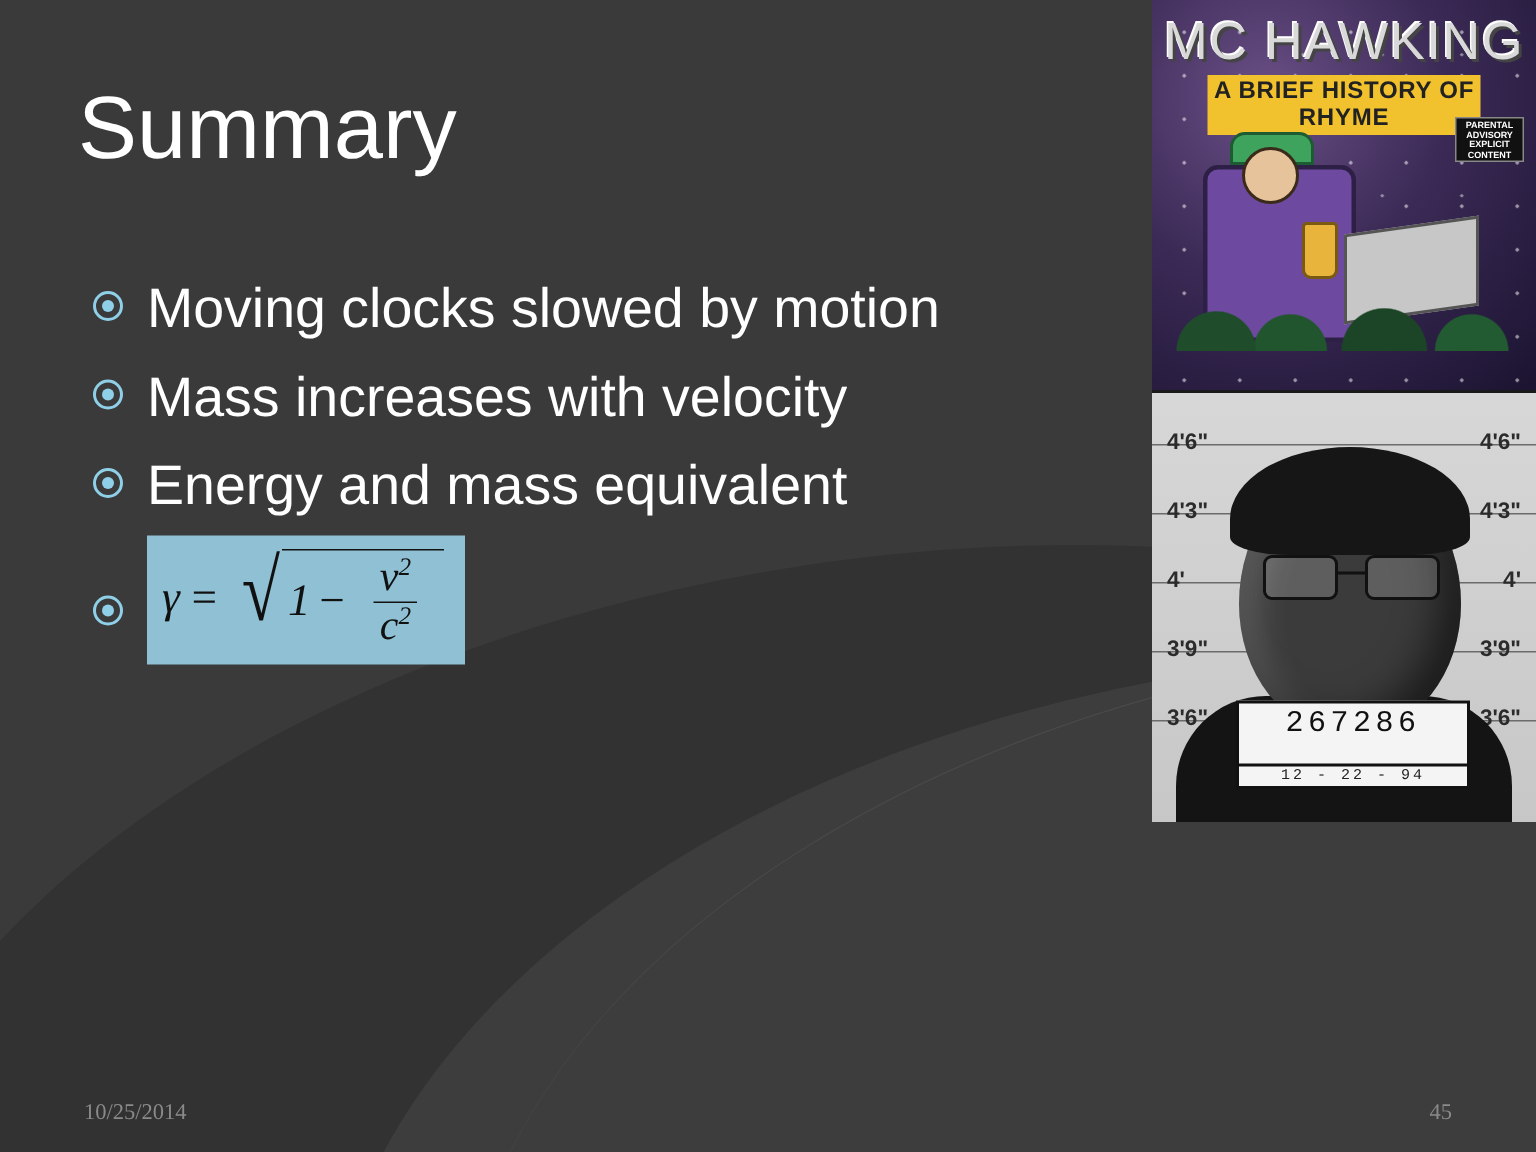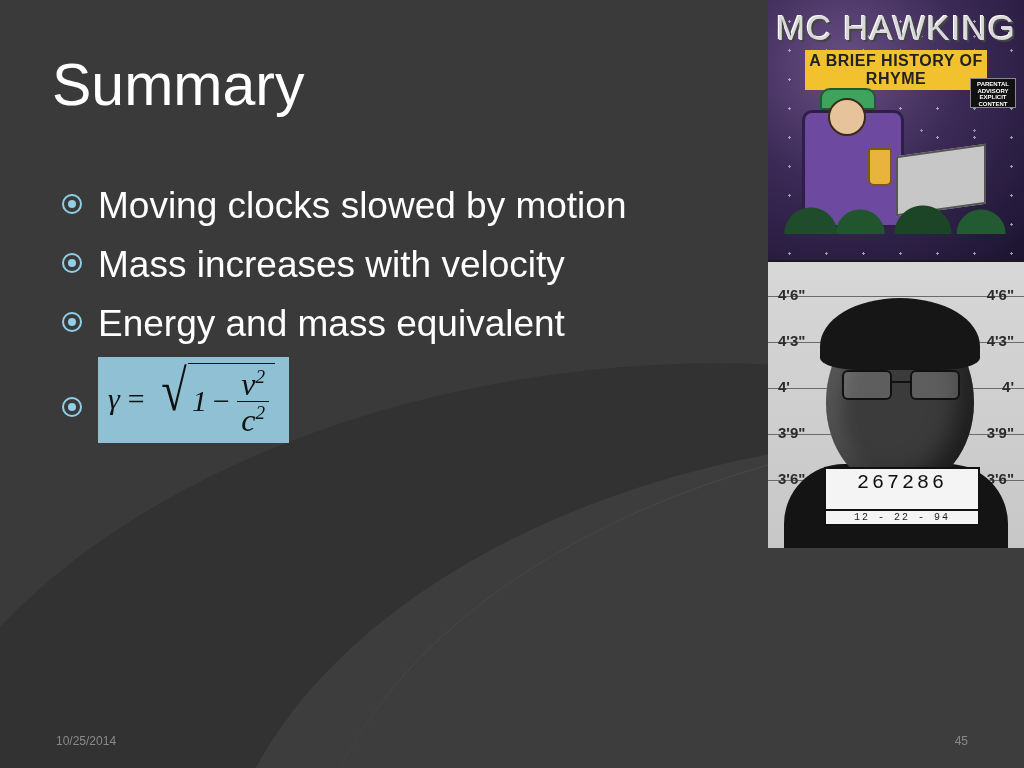--- a/index.html
+++ b/index.html
@@ -116,22 +116,22 @@
     display: inline-flex;
     align-items: center;
     height: 86px;
     box-sizing: border-box;
   }
   .frac {
     display: inline-flex;
     flex-direction: column;
     align-items: center;
     vertical-align: middle;
-    font-size: 32px;
-    margin: 0 2px;
+    font-size: 28px;
+    margin: 0 14px;
   }
   .frac .num {
     padding: 0 4px 1px 4px;
     border-bottom: 1px solid #111;
   }
   .frac .den {
     padding: 1px 4px 0 4px;
   }
   sup.exp {
     font-size: 0.6em;
@@ -385,21 +385,22 @@
     margin-top: 14px;
   }
 
   
   .footer {
     position: absolute;
     left: 0; right: 0;
     bottom: 14px;
     height: 20px;
     color: #8a8a8a;
-    font-size: 12px;
+    font-size: 15px;
+    font-family: Liberation Serif, serif;
   }
   .footer .date {
     position: absolute;
     left: 56px;
   }
   .footer .center {
     position: absolute;
     left: 0; right: 0;
     text-align: center;
   }

